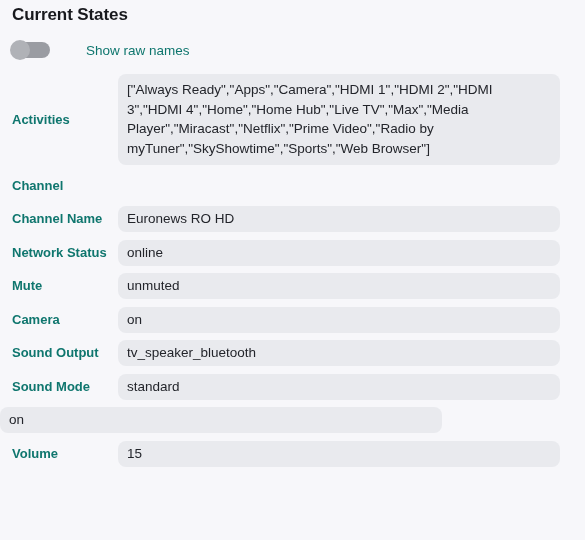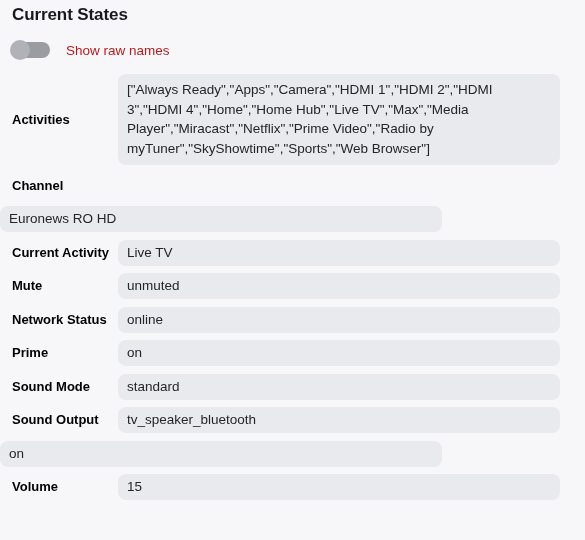--- a/index.html
+++ b/index.html
@@ -54,23 +54,23 @@
   .toggle .knob {
     position: absolute;
     left: -2px;
     top: -2px;
     width: 20px;
     height: 20px;
     border-radius: 50%;
     background: #b0b2b7;
   }
   .toggle-label {
-    margin-left: 16px;
+    margin-left: 36px;
     font-size: 13.5px;
-    color: #b91c1c;
+    color: #0f766e;
     white-space: nowrap;
   }
 
   
   .fields {
     position: absolute;
     left: 0;
     top: 74px;
     width: 585px;
   }
@@ -80,21 +80,21 @@
     align-items: center;
     min-height: 26px;
     margin-bottom: 7.5px;
   }
   .field-label {
     width: 118px;
     flex: 0 0 118px;
     padding-left: 12px;
     font-size: 13px;
     font-weight: bold;
-    color: #000000;
+    color: #0f766e;
     line-height: 16px;
   }
   .field-value {
     flex: 0 0 442px;
     width: 442px;
     background: #e9eaee;
     border-radius: 8px;
     min-height: 26px;
     padding: 5px 9px 5px 9px;
     font-size: 13.5px;
@@ -129,45 +129,42 @@
 
   <div class="fields" id="fields-container">
       <div class="field-row multiline">
         <div class="field-label">Activities</div>
         <div class="field-value">["Always Ready","Apps","Camera","HDMI 1","HDMI 2","HDMI 3","HDMI 4","Home","Home Hub","Live TV","Max","Media Player","Miracast","Netflix","Prime Video","Radio by myTuner","SkyShowtime","Sports","Web Browser"]</div>
       </div>
       <div class="field-row">
         <div class="field-label">Channel</div>
       </div>
       <div class="field-row">
+        <div class="field-label">Channel Name</div>
         <div class="field-value">Euronews RO HD</div>
       </div>
       <div class="field-row">
-        <div class="field-label">Current Activity</div>
-        <div class="field-value">Live TV</div>
+        <div class="field-label">Network Status</div>
+        <div class="field-value">online</div>
       </div>
       <div class="field-row">
         <div class="field-label">Mute</div>
         <div class="field-value">unmuted</div>
       </div>
       <div class="field-row">
-        <div class="field-label">Network Status</div>
-        <div class="field-value">online</div>
+        <div class="field-label">Camera</div>
+        <div class="field-value">on</div>
       </div>
       <div class="field-row">
-        <div class="field-label">Prime</div>
-        <div class="field-value">on</div>
+        <div class="field-label">Sound Output</div>
+        <div class="field-value">tv_speaker_bluetooth</div>
       </div>
       <div class="field-row">
         <div class="field-label">Sound Mode</div>
         <div class="field-value">standard</div>
-      </div>
-      <div class="field-row">
-        <div class="field-label">Sound Output</div>
-        <div class="field-value">tv_speaker_bluetooth</div>
       </div>
       <div class="field-row">
         <div class="field-value">on</div>
       </div>
       <div class="field-row">
         <div class="field-label">Volume</div>
         <div class="field-value">15</div>
       </div>
     </div>
 

